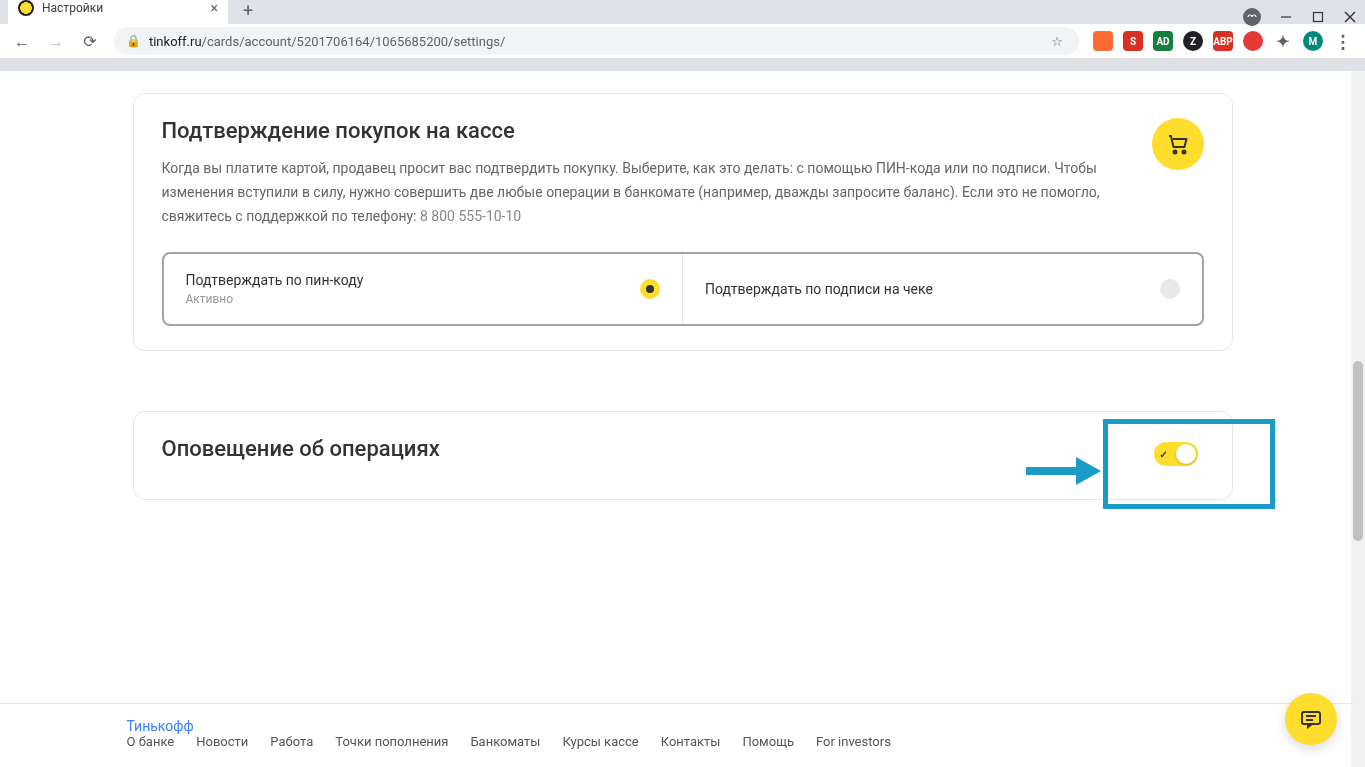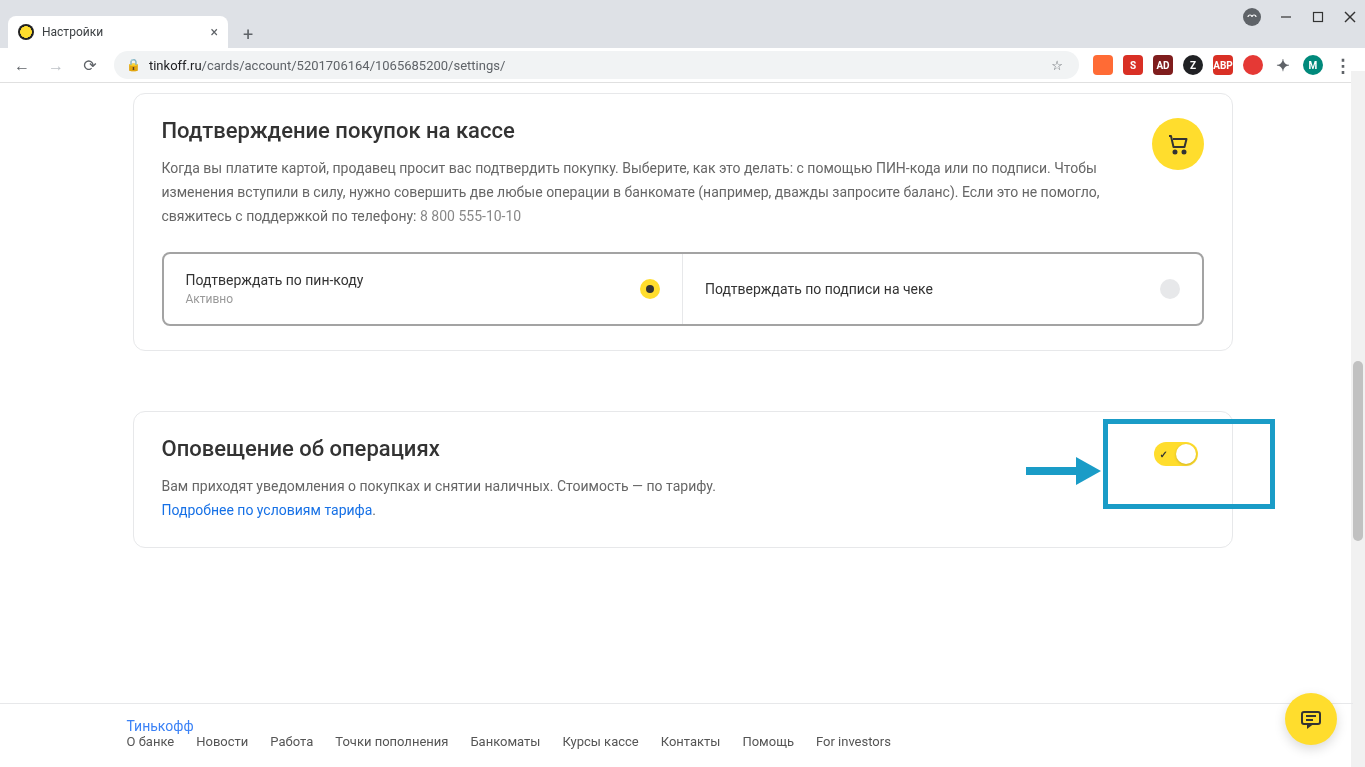--- a/index.html
+++ b/index.html
@@ -11,21 +11,21 @@
       overflow: hidden;
       position: relative;
     }
 
     
     .browser-chrome {
       background: #dee1e6;
       height: 71px;
     }
     .tab-bar {
-      height: 48px;
+      height: 24px;
       display: flex;
       align-items: flex-end;
       padding-left: 8px;
     }
     .tab {
       background: #fff;
       width: 220px;
       height: 32px;
       border-radius: 8px 8px 0 0;
       display: flex;
@@ -97,21 +97,21 @@
     .url-path { color: #5f6368; }
     .star-icon { color: #5f6368; cursor: pointer; padding: 0 4px;}
     .ext-icons { display: flex; gap: 10px; align-items: center; }
     .ext-icon {
       width: 20px; height: 20px; border-radius: 4px;
       display: flex; align-items: center; justify-content: center;
       font-size: 10px; font-weight: bold; color: #fff;
     }
     .ext-orange { background: #ff6b35; }
     .ext-red { background: #d93025; }
-    .ext-purple { background: #7f1d1d; }
+    .ext-purple { background: #15803d; }
     .ext-black { background: #202124; border-radius: 50%; }
     .ext-abp { background: #d93025; border-radius: 4px; }
     .ext-red2 { background: #e53935; border-radius: 50%; }
     .ext-puzzle { color: #5f6368; background: none; font-size: 16px; }
     .ext-avatar { background: #00897b; border-radius: 50%; color: #fff; }
     .ext-menu { color: #5f6368; background: none; font-size: 18px; }
 
     
     .page-scroll {
       height: 696px;
@@ -371,24 +371,20 @@
           <div>
             <div class="radio-label">Подтверждать по подписи на чеке</div>
           </div>
           <div class="radio-indicator inactive"></div>
         </div>
       </div>
     </div>
 
     <div class="card card2">
       <h2 class="card-title">Оповещение об операциях</h2>
-      <p class="card2-desc">
-        <span>Вам приходят уведомления о покупках и снятии наличных. Стоимость — по тарифу.</span><br>
-        <a href="#" class="tariff-link"><span>Подробнее по условиям тарифа</span></a>.
-      </p>
       <div class="toggle-wrap">
         <div class="toggle">
           <span class="toggle-check">✓</span>
           <div class="toggle-knob"></div>
         </div>
       </div>
     </div>
 
   </div>
 

